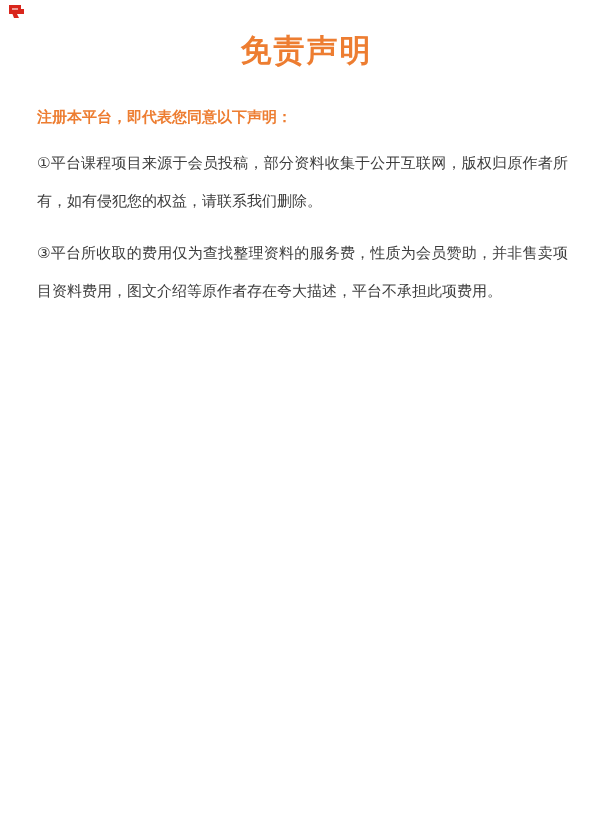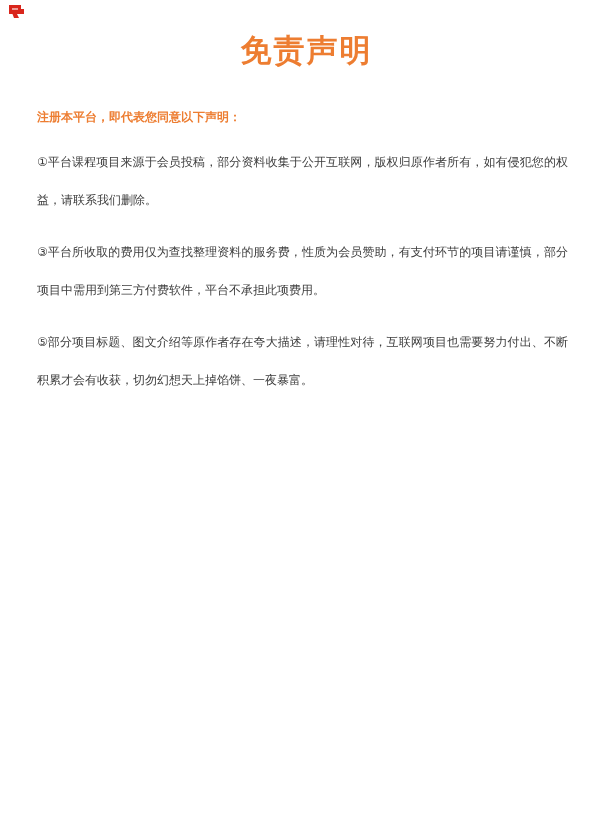--- a/index.html
+++ b/index.html
@@ -29,28 +29,28 @@
     line-height: 42px;
     font-weight: bold;
     color: #ED7D31;
     letter-spacing: 2px;
   }
   .content {
     padding: 0 37px;
   }
   .intro {
     margin-top: 33px;
-    font-size: 12px;
+    font-size: 15px;
     line-height: 24px;
     font-weight: bold;
     color: #ED7D31;
   }
   .para {
     margin: 14px 8px 0 0;
-    font-size: 12px;
+    font-size: 15px;
     line-height: 38px;
     color: #3D3D3D;
     text-align: justify;
     text-justify: inter-ideograph;
     word-break: break-all;
   }
 </style>
 </head>
 <body>
 
@@ -65,20 +65,19 @@
 
   <h1 class="doc-title">免责声明</h1>
 
   <div class="content">
 
     <p class="intro">注册本平台，即代表您同意以下声明：</p>
 
     <p class="para">①平台课程项目来源于会员投稿，部分资料收集于公开互联网，版权归原作者所有，如有侵犯您的权益，请联系我们删除。</p>
 
 
-    <p class="para">③平台所收取的费用仅为查找整理资料的服务费，性质为会员赞助，有支付环节的项目请谨慎，部分项目中需用到第三方付费软件，平台不承担此项费用。</p>
+    <p class="para">③平台所收取的费用仅为查找整理资料的服务费，性质为会员赞助，并非售卖项目资料费用，图文介绍等原作者存在夸大描述，平台不承担此项费用。</p>
 
 
-    <p class="para">⑤部分项目标题、图文介绍等原作者存在夸大描述，请理性对待，互联网项目也需要努力付出、不断积累才会有收获，切勿幻想天上掉馅饼、一夜暴富。</p>
 
 
   </div>
 </div>
 
 </body></html>

